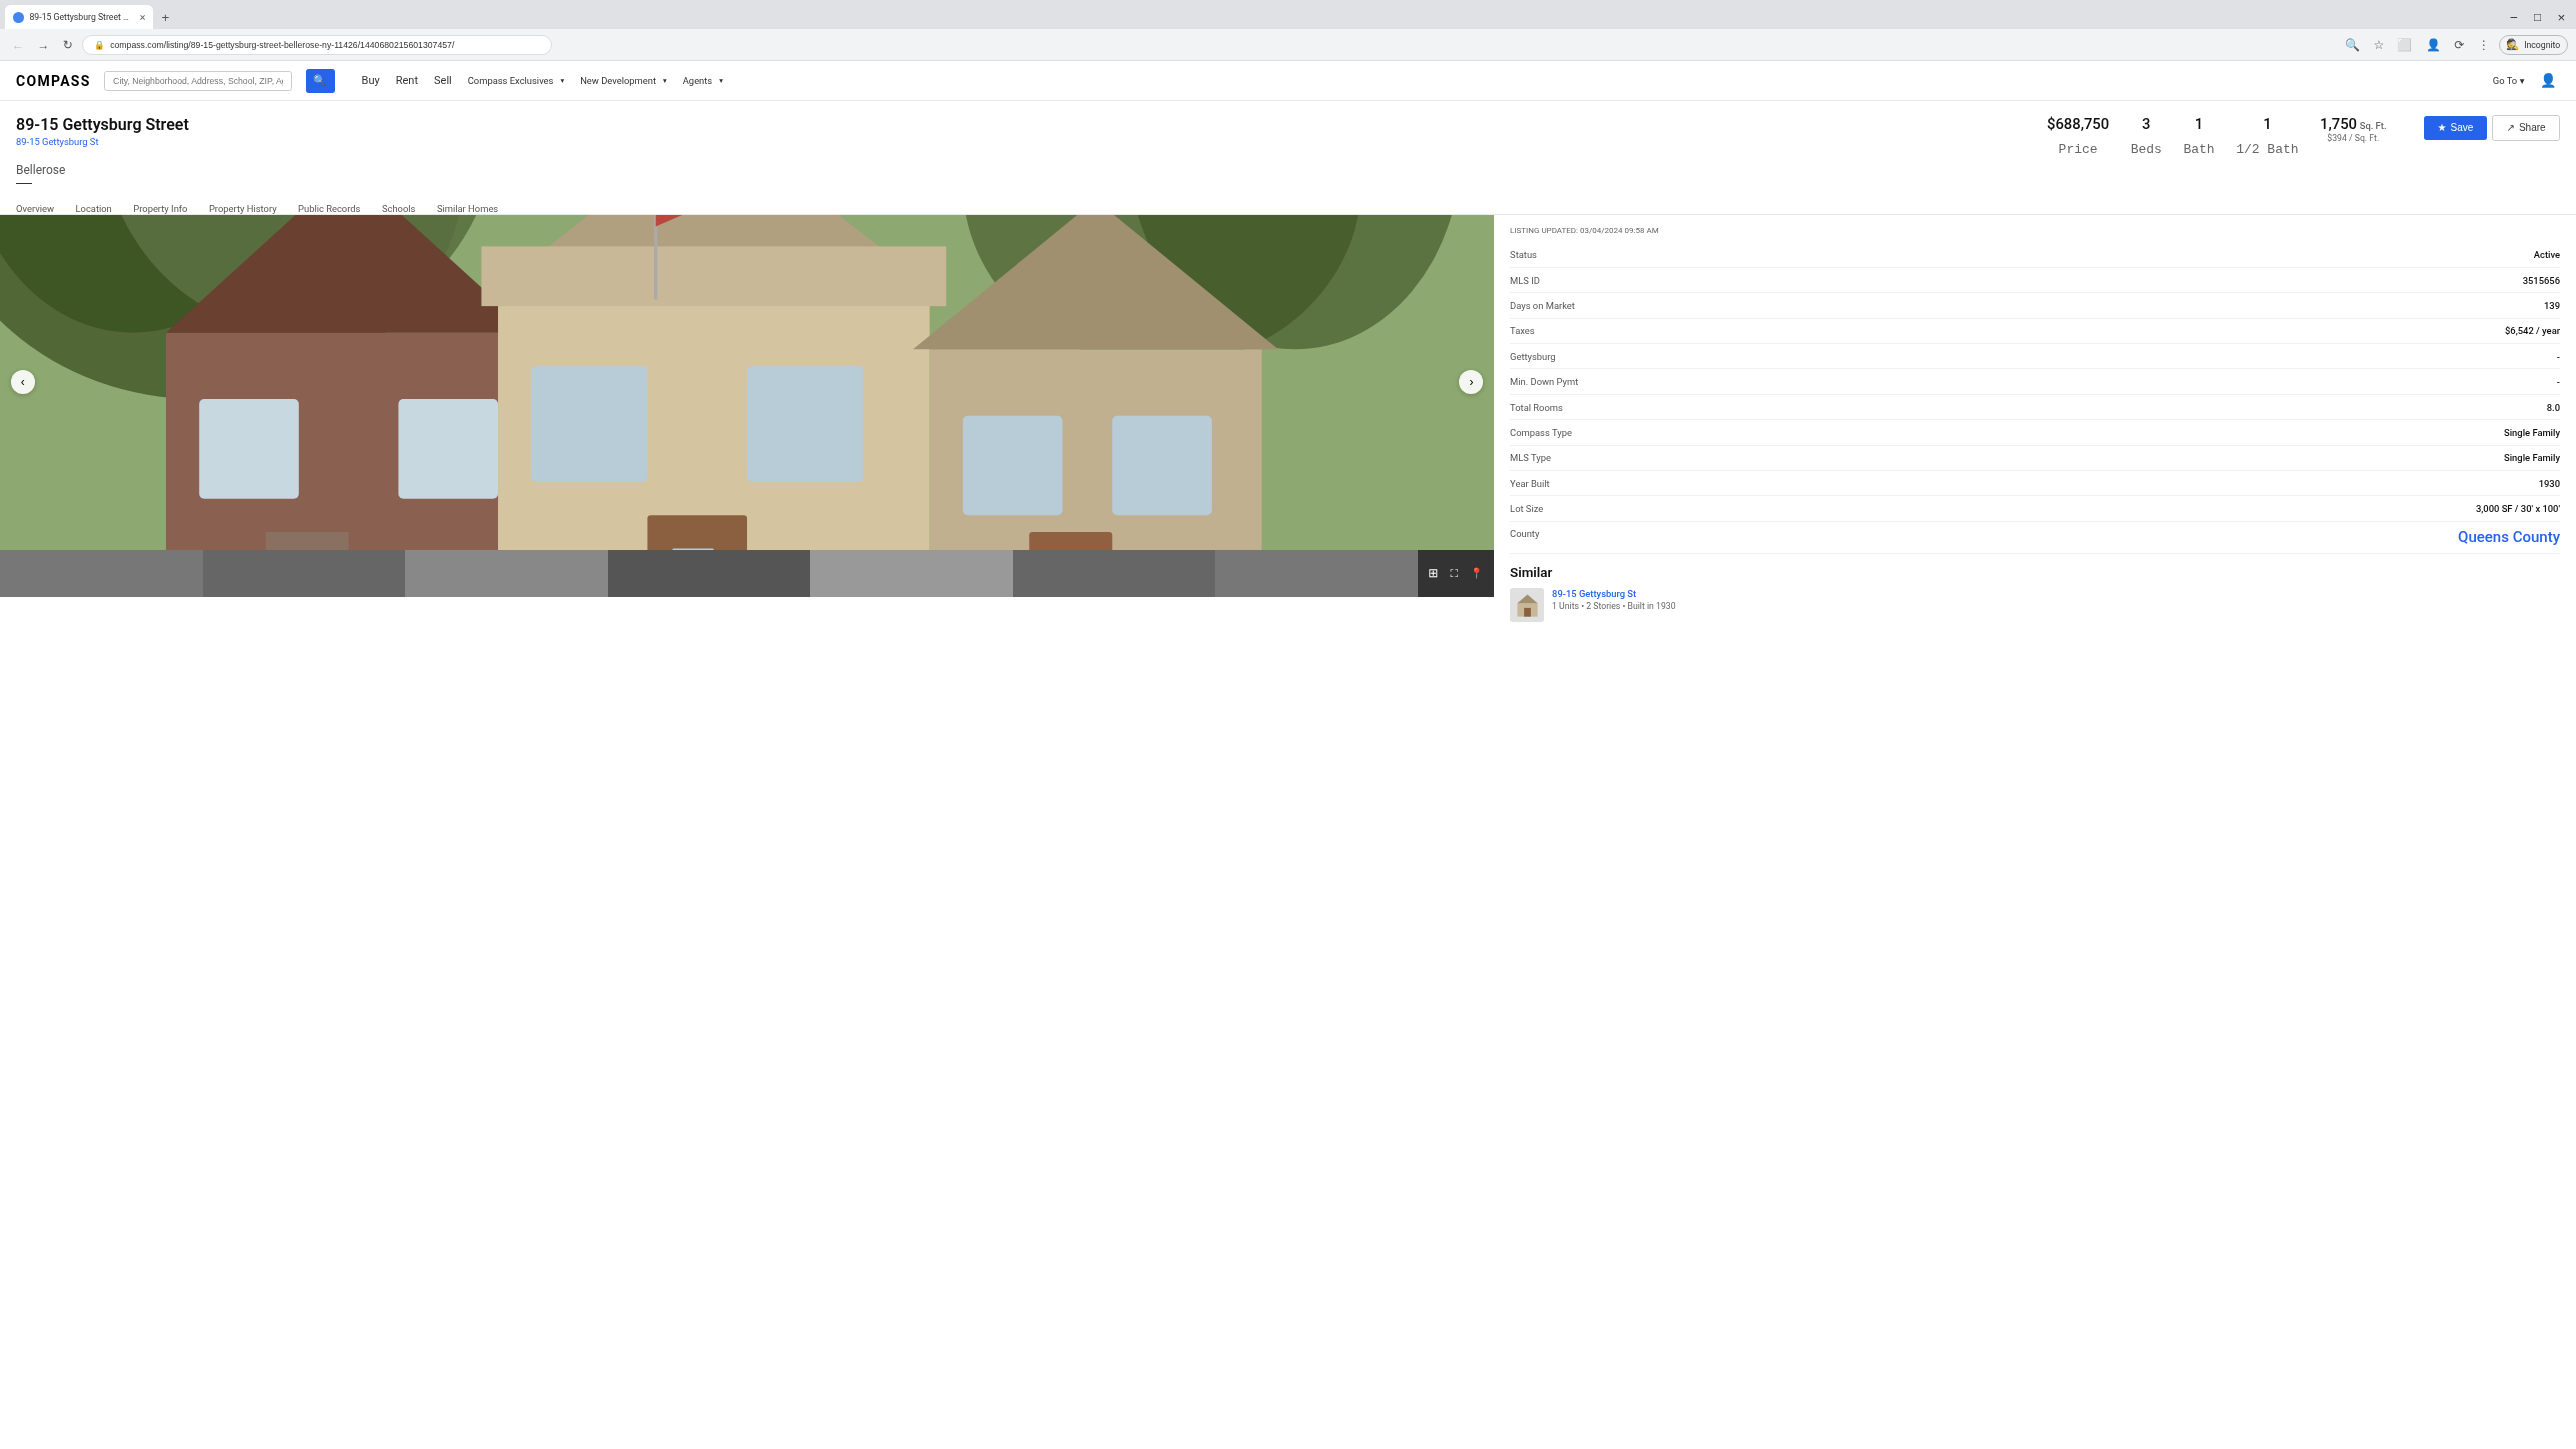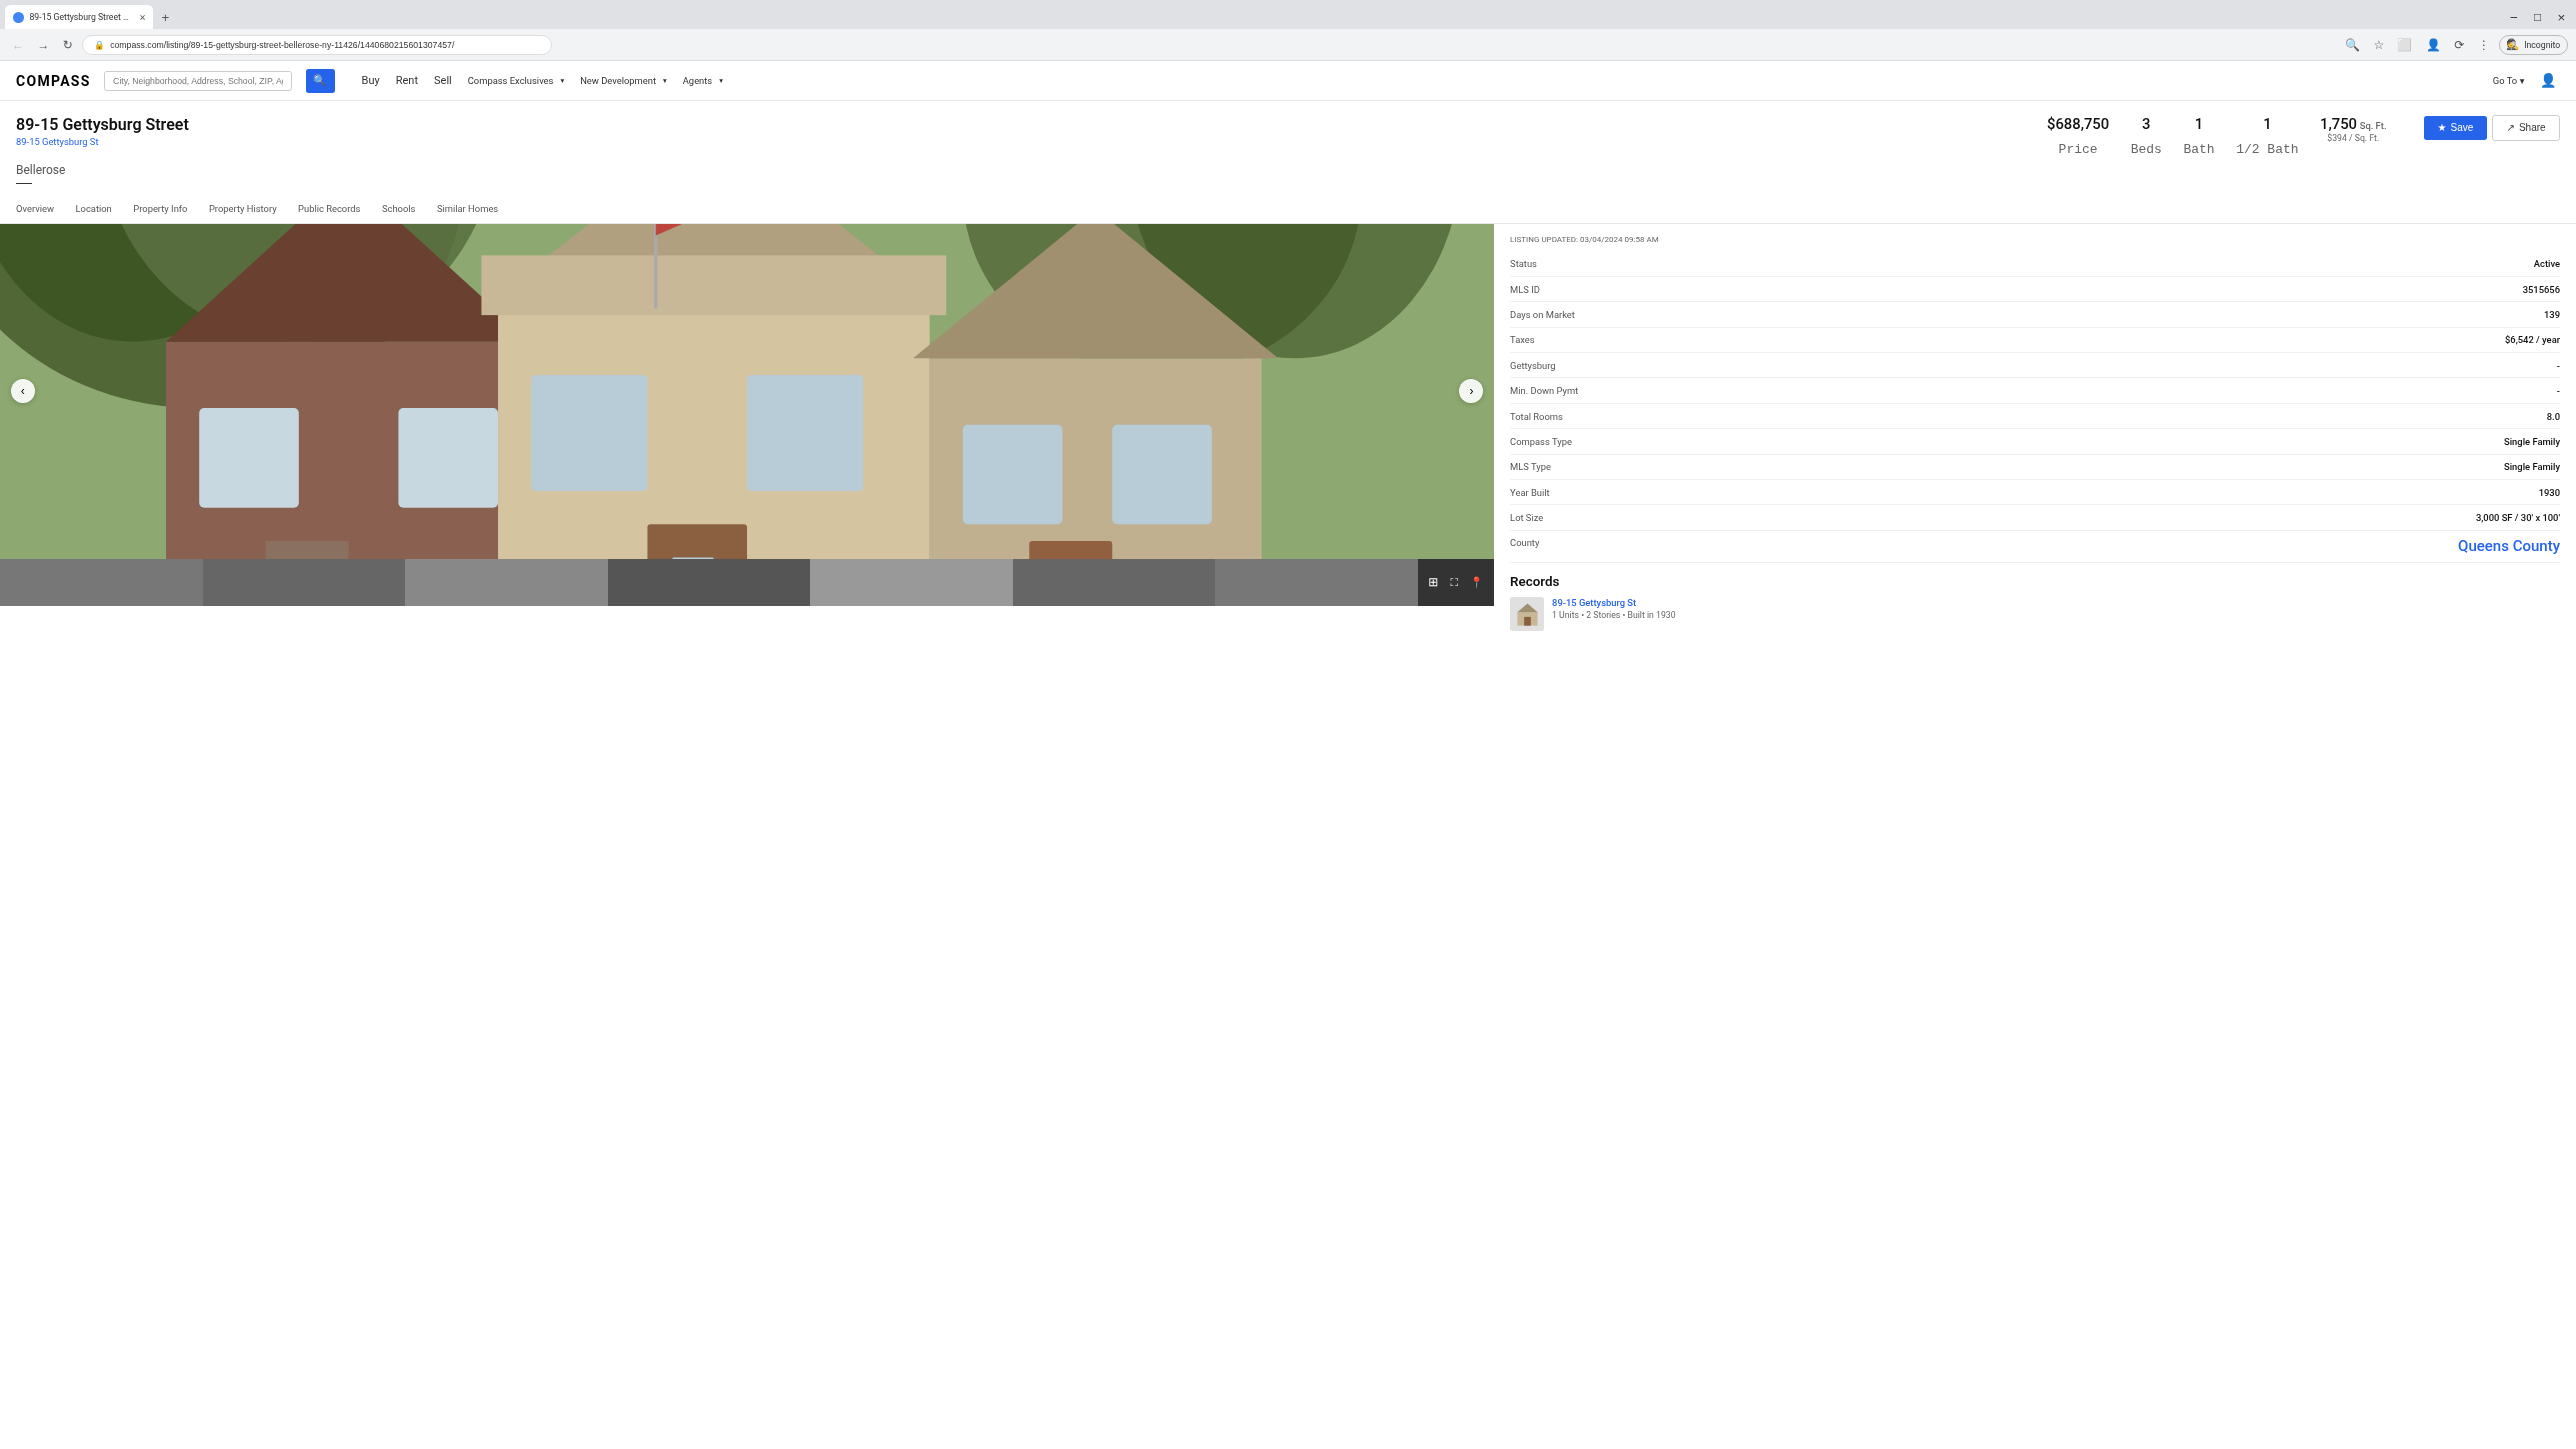--- a/index.html
+++ b/index.html
@@ -49,21 +49,21 @@
     .stat-item { text-align: center; }
     .stat-value { font-size: 14.8px; font-weight: 500; color: #111; }
     .stat-label { font-size: 13px; color: #666; margin-top: 9px; font-family: Liberation Mono, monospace; }
     .stat-sub { font-size: 8.7px; color: #666; }
     .action-buttons { display: flex; gap: 5.4px; align-items: center; }
     .btn-save { background: #2563eb; color: #fff; border: none; padding: 6.7px 13.4px; border-radius: 2.7px; font-size: 10px; cursor: pointer; display: flex; align-items: center; gap: 4px; font-weight: 500; }
     .btn-share { background: none; border: 0.7px solid #ccc; padding: 6.7px 13.4px; border-radius: 2.7px; font-size: 10px; cursor: pointer; display: flex; align-items: center; gap: 4px; color: #333; }
 
     
     .sub-nav { display: flex; gap: 21.5px; padding: 8px 16px 0; border-bottom: 0.7px solid #e8e8e8; margin-top: 5.4px; }
-    .sub-nav-item { font-size: 9.4px; color: #555; cursor: pointer; padding-bottom: 9px; white-space: nowrap; }
+    .sub-nav-item { font-size: 9.4px; color: #555; cursor: pointer; padding-bottom: 0; white-space: nowrap; }
 
     
     .main-content { display: flex; gap: 0; }
     .photo-section { flex: 0 0 58%; position: relative; }
     .photo-nav-btn { position: absolute; top: 50%; transform: translateY(-50%); background: rgba(255,255,255,0.9); border: none; width: 24px; height: 24px; border-radius: 50%; cursor: pointer; font-size: 12px; display: flex; align-items: center; justify-content: center; box-shadow: 0 1.3px 5.4px rgba(0,0,0,0.2); }
     .photo-nav-prev { left: 10.7px; }
     .photo-nav-next { right: 10.7px; }
     .thumb-placeholder { flex: 1; background: #888; height: 47px; cursor: pointer; }
 
     
@@ -346,21 +346,21 @@
     <div class="detail-row">
       <span class="detail-label">Lot Size</span>
       <span class="detail-value">3,000 SF / 30' x 100'</span>
     </div>
     <div class="detail-row">
       <span class="detail-label">County</span>
       <a class="detail-value-link">Queens County</a>
     </div>
 
     <div class="building-section">
-      <div class="building-title">Records</div>
+      <div class="building-title">Similar</div>
       <div class="building-card">
         <div class="building-thumb">
           <svg width="27" height="27" viewBox="0 0 40 40">
             <rect x="5" y="18" width="30" height="20" fill="#c8b898"></rect>
             <polygon points="5,18 20,5 35,18" fill="#a09070"></polygon>
             <rect x="15" y="25" width="10" height="13" fill="#8a6040"></rect>
           </svg>
         </div>
         <div>
           <a class="building-link">89-15 Gettysburg St</a>

